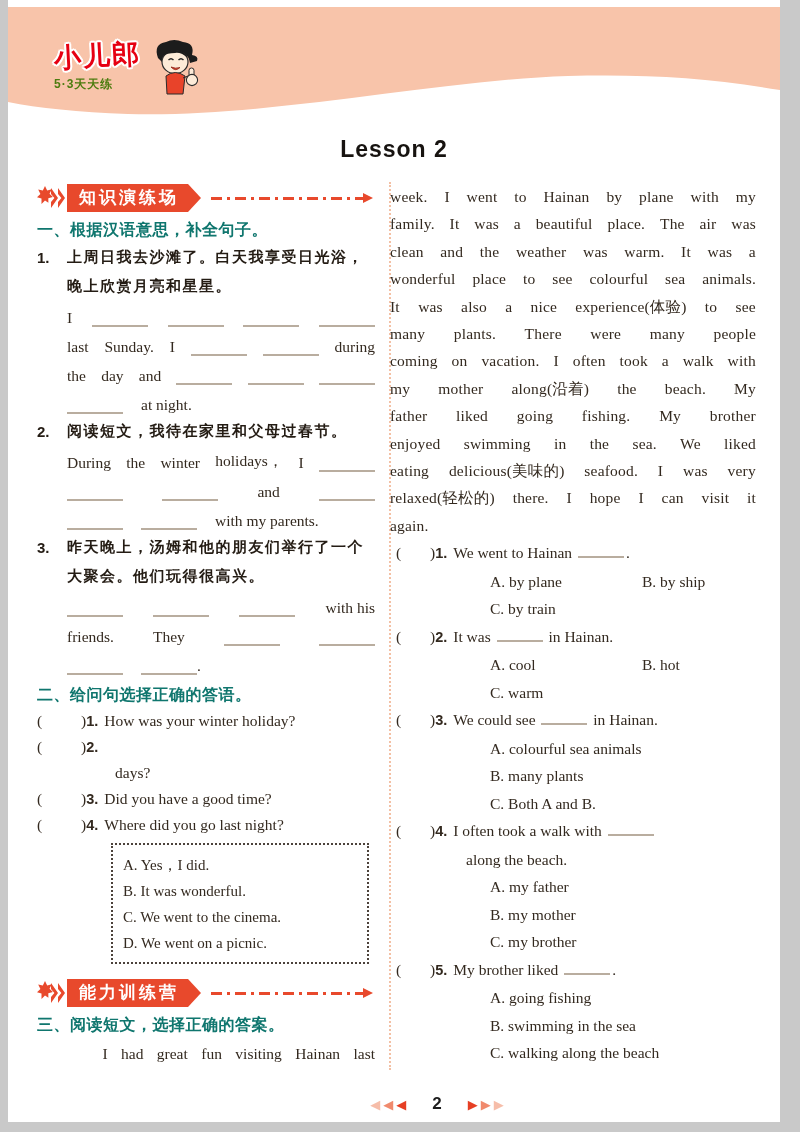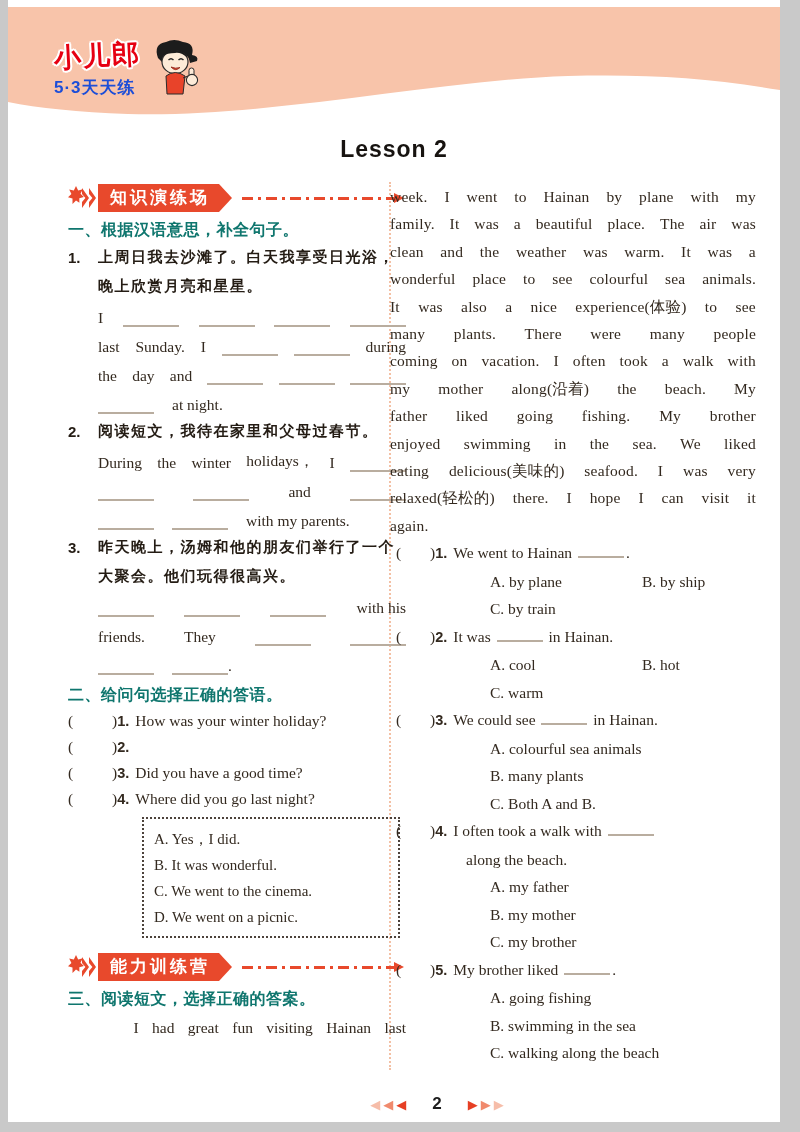--- a/index.html
+++ b/index.html
@@ -7,29 +7,29 @@
   .frame { position:relative; width:800px; height:1132px; background:#c9c9c9; overflow:hidden; }
   .page { position:absolute; left:8px; top:0; width:772px; height:1122px; background:#ffffff; overflow:hidden; }
 
   .wave { position:absolute; left:0; top:0; }
 
   
   .logo { position:absolute; left:46px; top:38px; display:flex; align-items:flex-start; gap:6px; }
   .logo-line1 { font-family:"Liberation Sans",sans-serif; font-weight:bold; font-size:27px; color:#e60012; letter-spacing:2px;
     text-shadow:-2px 0 0 #fff,2px 0 0 #fff,0 -2px 0 #fff,0 2px 0 #fff,-1.5px -1.5px 0 #fff,1.5px 1.5px 0 #fff,-1.5px 1.5px 0 #fff,1.5px -1.5px 0 #fff;
     transform:rotate(-3deg); }
-  .logo-line2 { font-family:"Liberation Sans",sans-serif; font-weight:bold; font-size:17px; color:#1d4ed8; margin-top:2px; letter-spacing:1px; }
+  .logo-line2 { font-family:"Liberation Sans",sans-serif; font-weight:bold; font-size:12px; color:#4d7c0f; margin-top:2px; letter-spacing:1px; }
 
   .lesson-title { position:absolute; left:0; top:136px; width:100%; text-align:center;
     font-family:"Liberation Sans",sans-serif; font-weight:bold; font-size:23px; color:#171310; letter-spacing:1px; }
 
   .divider { position:absolute; left:381px; top:182px; height:888px; border-left:2px dotted #f3c0a4; }
 
   .col { position:absolute; top:183px; }
-  .col-left  { left:60px;  width:338px; }
+  .col-left  { left:29px;  width:338px; }
   .col-right { left:382px; width:366px; }
 
   
   .banner { display:flex; align-items:center; height:30px; margin-bottom:4px; }
   .banner-icon { flex:0 0 auto; margin-right:2px; }
   .ribbon { background:#e8492c; color:#fff; font-family:"Liberation Sans",sans-serif; font-weight:bold;
     font-size:17px; letter-spacing:3px; line-height:27px; padding:0 22px 1px 12px;
     clip-path:polygon(0 0, calc(100% - 13px) 0, 100% 50%, calc(100% - 13px) 100%, 0 100%); }
   .dashline { flex:1; height:3px; margin-left:10px; margin-right:12px; position:relative;
     background:repeating-linear-gradient(90deg,#e8492c 0 11px,transparent 11px 16px,#e8492c 16px 19px,transparent 19px 24px); }
@@ -274,20 +274,21 @@
               <span class="paren">(</span>
               <span class="close-num"><span class="pc">)</span>1.</span>
               <span class="qtext">How was your winter holiday?</span>
             </div>
           </div>
           <div class="rq">
             <div class="rq-first">
               <span class="paren">(</span>
               <span class="close-num"><span class="pc">)</span>2.</span>
             </div>
+            <div class="rq-cont">days?</div>
           </div>
           <div class="rq">
             <div class="rq-first">
               <span class="paren">(</span>
               <span class="close-num"><span class="pc">)</span>3.</span>
               <span class="qtext">Did you have a good time?</span>
             </div>
           </div>
           <div class="rq">
             <div class="rq-first">

